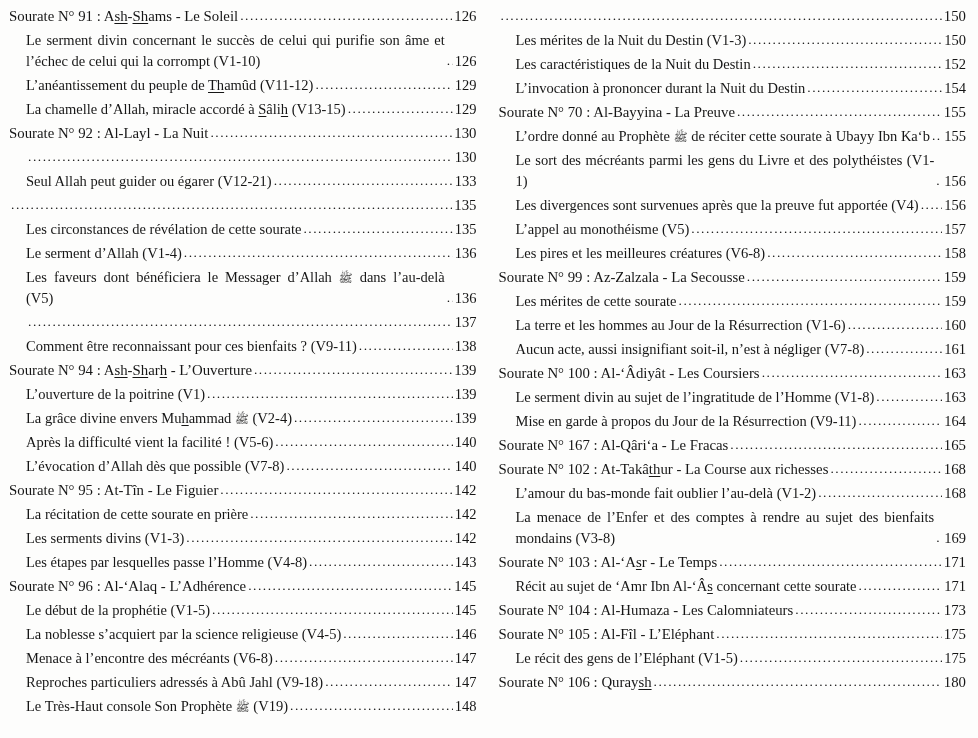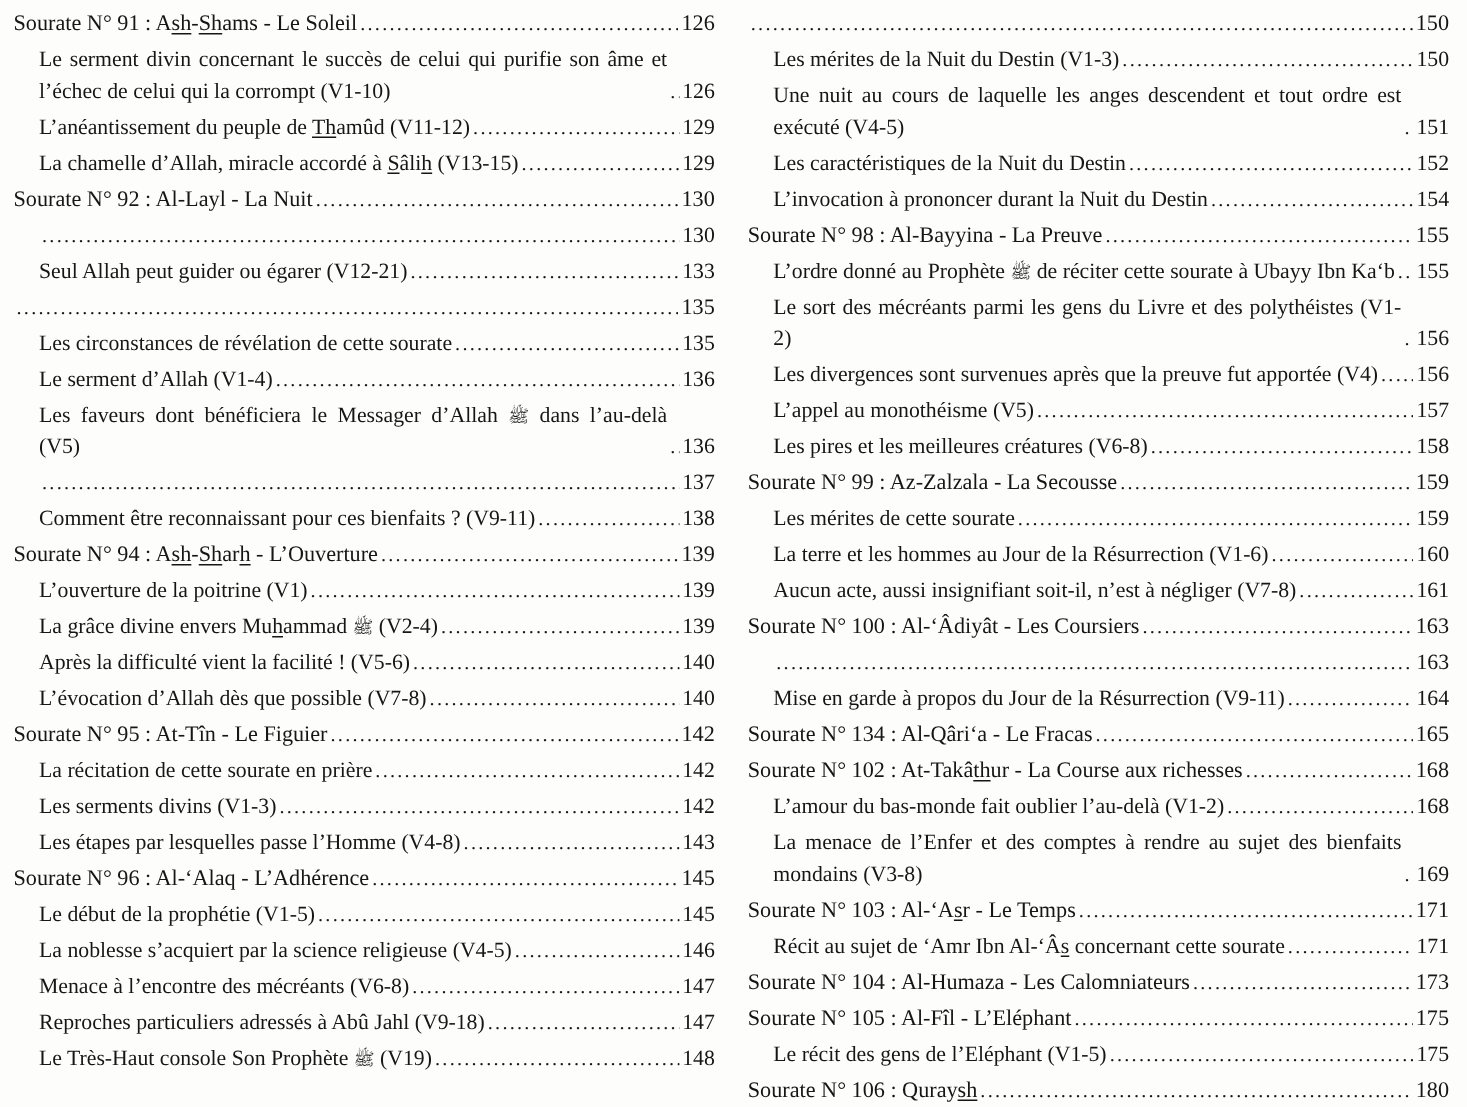--- a/index.html
+++ b/index.html
@@ -208,46 +208,41 @@
       <div class="entry chapter">
         <span class="leader"></span>
         <span class="pg">150</span>
       </div>
       <div class="entry sub">
         <span class="txt">Les mérites de la Nuit du Destin (V1-3)</span>
         <span class="leader"></span>
         <span class="pg">150</span>
       </div>
       <div class="entry sub">
-        <span class="txt">Une nuit au cours de laquelle les anges descendent et tout ordre est exécuté (V4-5)</span>
-        <span class="leader"></span>
-        <span class="pg">151</span>
-      </div>
-      <div class="entry sub">
         <span class="txt">Les caractéristiques de la Nuit du Destin</span>
         <span class="leader"></span>
         <span class="pg">152</span>
       </div>
       <div class="entry sub">
         <span class="txt">L’invocation à prononcer durant la Nuit du Destin</span>
         <span class="leader"></span>
         <span class="pg">154</span>
       </div>
       <div class="entry chapter">
-        <span class="txt">Sourate N° 98 : Al-Bayyina - La Preuve</span>
+        <span class="txt">Sourate N° 70 : Al-Bayyina - La Preuve</span>
         <span class="leader"></span>
         <span class="pg">155</span>
       </div>
       <div class="entry sub">
         <span class="txt">L’ordre donné au Prophète <span class="saws">ﷺ</span> de réciter cette sourate à Ubayy Ibn Ka‘b</span>
         <span class="leader"></span>
         <span class="pg">155</span>
       </div>
       <div class="entry sub">
-        <span class="txt">Le sort des mécréants parmi les gens du Livre et des polythéistes (V1-2)</span>
+        <span class="txt">Le sort des mécréants parmi les gens du Livre et des polythéistes (V1-1)</span>
         <span class="leader"></span>
         <span class="pg">156</span>
       </div>
       <div class="entry sub">
         <span class="txt">Les divergences sont survenues après que la preuve fut apportée (V4)</span>
         <span class="leader"></span>
         <span class="pg">156</span>
       </div>
       <div class="entry sub">
         <span class="txt">L’appel au monothéisme (V5)</span>
@@ -278,30 +273,31 @@
         <span class="txt">Aucun acte, aussi insignifiant soit-il, n’est à négliger (V7-8)</span>
         <span class="leader"></span>
         <span class="pg">161</span>
       </div>
       <div class="entry chapter">
         <span class="txt">Sourate N° 100 : Al-‘Âdiyât - Les Coursiers</span>
         <span class="leader"></span>
         <span class="pg">163</span>
       </div>
       <div class="entry sub">
+        <span class="txt">Le serment divin au sujet de l’ingratitude de l’Homme (V1-8)</span>
         <span class="leader"></span>
         <span class="pg">163</span>
       </div>
       <div class="entry sub">
         <span class="txt">Mise en garde à propos du Jour de la Résurrection (V9-11)</span>
         <span class="leader"></span>
         <span class="pg">164</span>
       </div>
       <div class="entry chapter">
-        <span class="txt">Sourate N° 134 : Al-Qâri‘a - Le Fracas</span>
+        <span class="txt">Sourate N° 167 : Al-Qâri‘a - Le Fracas</span>
         <span class="leader"></span>
         <span class="pg">165</span>
       </div>
       <div class="entry chapter">
         <span class="txt">Sourate N° 102 : At-Takâ<span class="u">th</span>ur - La Course aux richesses</span>
         <span class="leader"></span>
         <span class="pg">168</span>
       </div>
       <div class="entry sub">
         <span class="txt">L’amour du bas-monde fait oublier l’au-delà (V1-2)</span>

